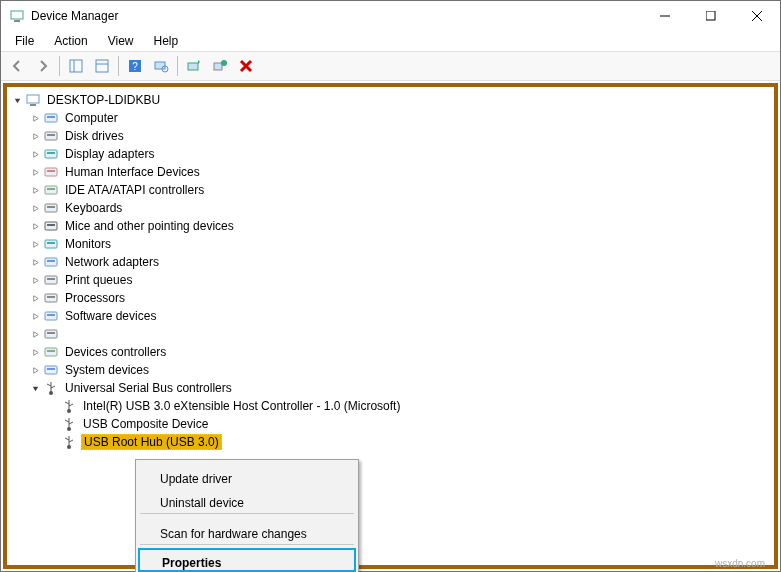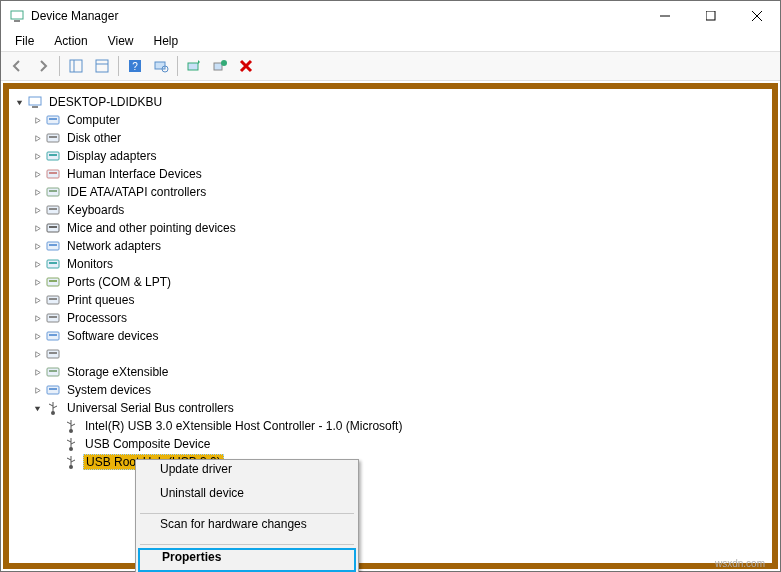--- a/index.html
+++ b/index.html
@@ -8,30 +8,30 @@
 .title-icon{width:16px;height:16px;margin-right:6px}
 .title-text{font-size:12px;flex:1}
 .win-controls{display:flex;height:100%}
 .win-btn{width:46px;display:flex;align-items:center;justify-content:center}
 .win-btn svg{width:10px;height:10px}
 .menubar{height:20px;display:flex;align-items:center;padding:0 6px;gap:4px}
 .menu-item{padding:2px 8px}
 .toolbar{height:28px;border-top:1px solid #e0e0e0;border-bottom:1px solid #e0e0e0;display:flex;align-items:center;padding:0 4px;gap:2px;background:#f8f8f8}
 .tb-btn{width:24px;height:24px;display:flex;align-items:center;justify-content:center}
 .tb-sep{width:1px;height:20px;background:#c0c0c0;margin:0 2px}
-.content{flex:1;overflow:auto;padding:4px 2px;border:6px solid #a16207;margin:2px;position:relative}
+.content{flex:1;overflow:auto;padding:4px 2px;border:4px solid #a16207;margin:2px;position:relative}
 .tree-row{display:flex;align-items:center;height:18px;white-space:nowrap}
 .expander{width:16px;display:flex;align-items:center;justify-content:center;color:#6a6a6a}
 .expander svg{width:9px;height:9px}
 .node-icon{width:16px;height:16px;margin-right:4px;display:flex;align-items:center;justify-content:center}
 .node-label{padding:0 2px}
 .selected .node-label{background:#eab308;border:1px dotted #99d1ff}
 .indent{display:inline-block;width:18px}
 .context-menu{position:absolute;left:134px;top:458px;width:218px;background:#f2f2f2;border:1px solid #a0a0a0;box-shadow:2px 2px 3px rgba(0,0,0,0.3);padding:2px}
-.cm-item{height:24px;display:flex;align-items:flex-start;padding-left:22px;font-size:12px}
+.cm-item{height:24px;display:flex;align-items:flex-end;padding-left:22px;font-size:12px}
 .cm-sep{height:1px;background:#c8c8c8;margin:3px 2px}
 .cm-highlight{border:2px solid #0ea5e9;box-sizing:border-box}
 .cm-highlight span{font-weight:bold}
 .footer{position:absolute;bottom:2px;right:15px;font-size:10px;color:#b0b0b0}
 </style>
 </head>
 <body>
 
 <div class="window">
 
@@ -164,21 +164,21 @@
             <svg viewBox="0 0 10 10">
               <path d="M3 2 L8 5 L3 8 Z" fill="none" stroke="#888"></path>
             </svg>
           </span>
           <span class="node-icon">
             <svg viewBox="0 0 16 16">
               <rect x="2" y="4" width="12" height="8" rx="1" fill="#e8f0fa" stroke="#888"></rect>
               <rect x="4" y="6" width="8" height="2" fill="#888"></rect>
             </svg>
           </span>
-          <span class="node-label">Disk other</span>
+          <span class="node-label">Disk drives</span>
         </div>
         <div class="tree-row">
           <span class="indent"></span>
           <span class="expander">
             <svg viewBox="0 0 10 10">
               <path d="M3 2 L8 5 L3 8 Z" fill="none" stroke="#888"></path>
             </svg>
           </span>
           <span class="node-icon">
             <svg viewBox="0 0 16 16">
@@ -250,65 +250,50 @@
         </div>
         <div class="tree-row">
           <span class="indent"></span>
           <span class="expander">
             <svg viewBox="0 0 10 10">
               <path d="M3 2 L8 5 L3 8 Z" fill="none" stroke="#888"></path>
             </svg>
           </span>
           <span class="node-icon">
             <svg viewBox="0 0 16 16">
+              <rect x="2" y="4" width="12" height="8" rx="1" fill="#e8f0fa" stroke="#4aa"></rect>
+              <rect x="4" y="6" width="8" height="2" fill="#4aa"></rect>
+            </svg>
+          </span>
+          <span class="node-label">Monitors</span>
+        </div>
+        <div class="tree-row">
+          <span class="indent"></span>
+          <span class="expander">
+            <svg viewBox="0 0 10 10">
+              <path d="M3 2 L8 5 L3 8 Z" fill="none" stroke="#888"></path>
+            </svg>
+          </span>
+          <span class="node-icon">
+            <svg viewBox="0 0 16 16">
               <rect x="2" y="4" width="12" height="8" rx="1" fill="#e8f0fa" stroke="#6a9bd8"></rect>
               <rect x="4" y="6" width="8" height="2" fill="#6a9bd8"></rect>
             </svg>
           </span>
           <span class="node-label">Network adapters</span>
         </div>
         <div class="tree-row">
           <span class="indent"></span>
           <span class="expander">
             <svg viewBox="0 0 10 10">
               <path d="M3 2 L8 5 L3 8 Z" fill="none" stroke="#888"></path>
             </svg>
           </span>
           <span class="node-icon">
             <svg viewBox="0 0 16 16">
-              <rect x="2" y="4" width="12" height="8" rx="1" fill="#e8f0fa" stroke="#4aa"></rect>
-              <rect x="4" y="6" width="8" height="2" fill="#4aa"></rect>
-            </svg>
-          </span>
-          <span class="node-label">Monitors</span>
-        </div>
-        <div class="tree-row">
-          <span class="indent"></span>
-          <span class="expander">
-            <svg viewBox="0 0 10 10">
-              <path d="M3 2 L8 5 L3 8 Z" fill="none" stroke="#888"></path>
-            </svg>
-          </span>
-          <span class="node-icon">
-            <svg viewBox="0 0 16 16">
-              <rect x="2" y="4" width="12" height="8" rx="1" fill="#e8f0fa" stroke="#8a6"></rect>
-              <rect x="4" y="6" width="8" height="2" fill="#8a6"></rect>
-            </svg>
-          </span>
-          <span class="node-label">Ports (COM &amp; LPT)</span>
-        </div>
-        <div class="tree-row">
-          <span class="indent"></span>
-          <span class="expander">
-            <svg viewBox="0 0 10 10">
-              <path d="M3 2 L8 5 L3 8 Z" fill="none" stroke="#888"></path>
-            </svg>
-          </span>
-          <span class="node-icon">
-            <svg viewBox="0 0 16 16">
               <rect x="2" y="4" width="12" height="8" rx="1" fill="#e8f0fa" stroke="#888"></rect>
               <rect x="4" y="6" width="8" height="2" fill="#888"></rect>
             </svg>
           </span>
           <span class="node-label">Print queues</span>
         </div>
         <div class="tree-row">
           <span class="indent"></span>
           <span class="expander">
             <svg viewBox="0 0 10 10">
@@ -358,21 +343,21 @@
             <svg viewBox="0 0 10 10">
               <path d="M3 2 L8 5 L3 8 Z" fill="none" stroke="#888"></path>
             </svg>
           </span>
           <span class="node-icon">
             <svg viewBox="0 0 16 16">
               <rect x="2" y="4" width="12" height="8" rx="1" fill="#e8f0fa" stroke="#8a8"></rect>
               <rect x="4" y="6" width="8" height="2" fill="#8a8"></rect>
             </svg>
           </span>
-          <span class="node-label">Storage eXtensible</span>
+          <span class="node-label">Devices controllers</span>
         </div>
         <div class="tree-row">
           <span class="indent"></span>
           <span class="expander">
             <svg viewBox="0 0 10 10">
               <path d="M3 2 L8 5 L3 8 Z" fill="none" stroke="#888"></path>
             </svg>
           </span>
           <span class="node-icon">
             <svg viewBox="0 0 16 16">

